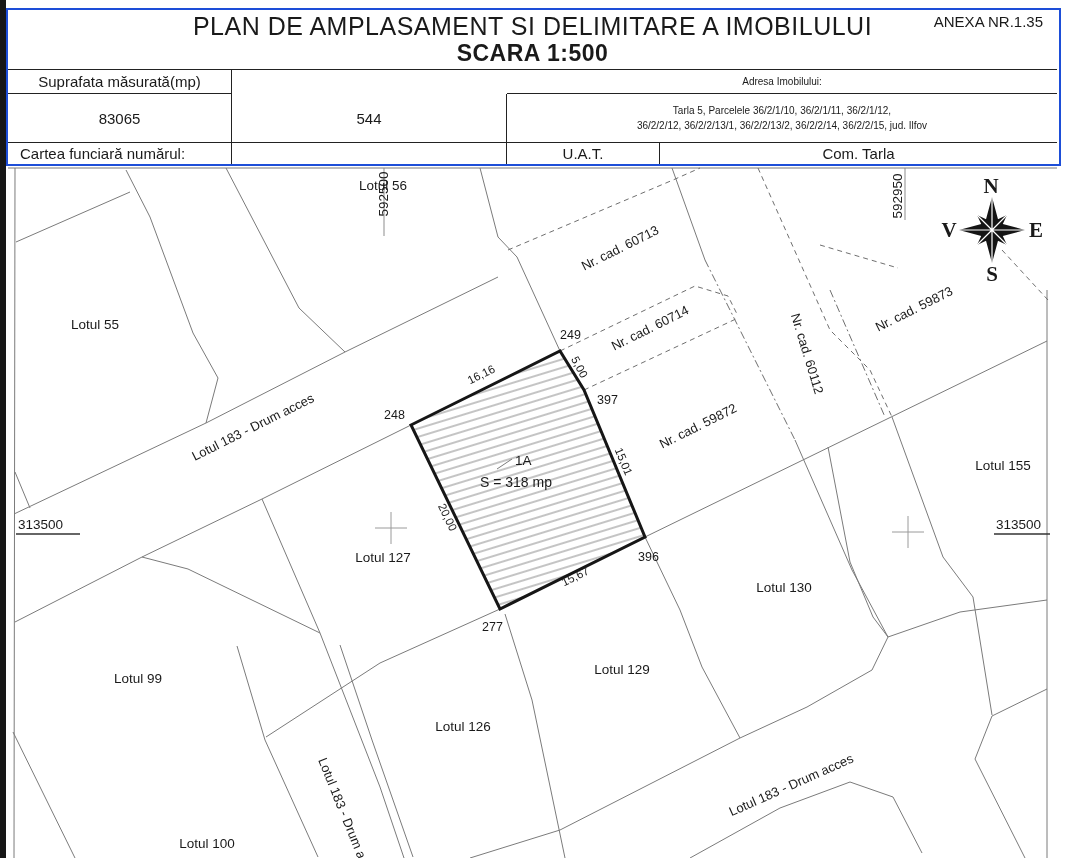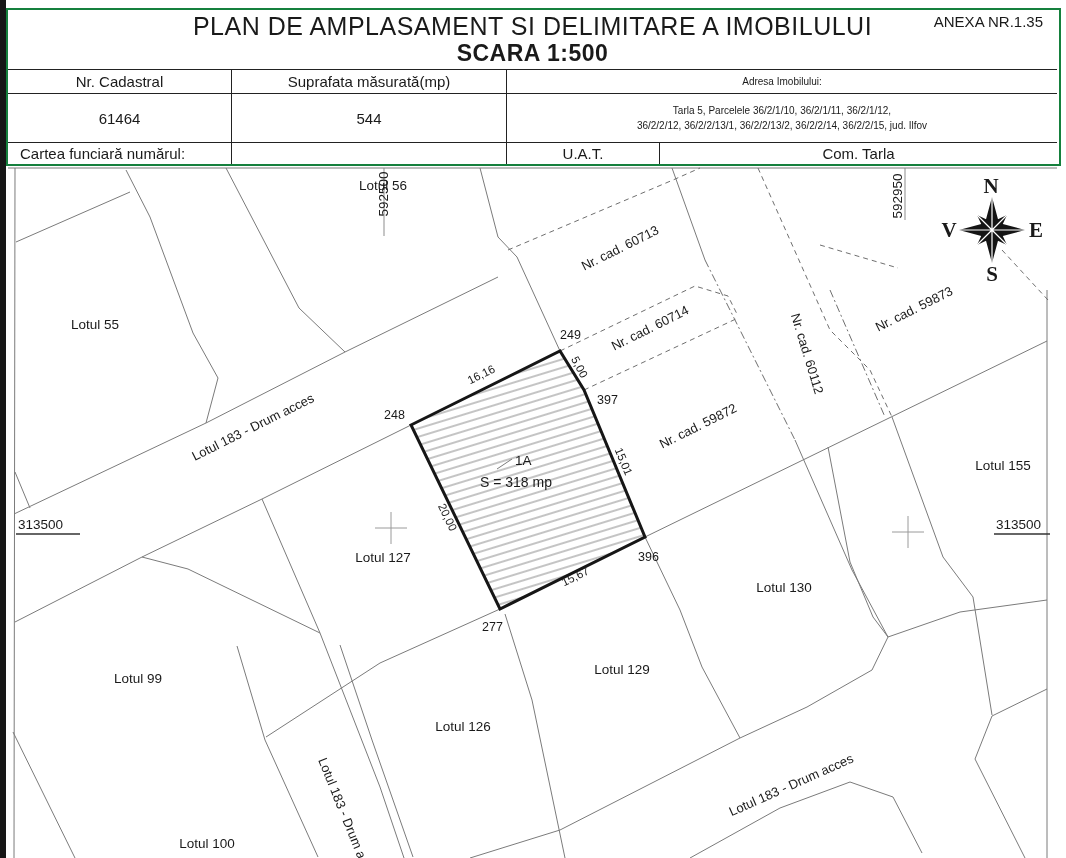--- a/index.html
+++ b/index.html
@@ -1,21 +1,21 @@
 <!DOCTYPE html>
 <html><head>
 <meta charset="utf-8">
 <style>
   html,body{margin:0;padding:0;background:#fff;width:1066px;height:858px;overflow:hidden;
     font-family:"Liberation Sans", sans-serif;color:#1a1a1a;}
   .page{position:relative;width:1066px;height:858px;background:#fff;}
   .scan-edge{position:absolute;left:0;top:0;width:6px;height:858px;background:#161616;}
   .map-svg{position:absolute;left:0;top:0;width:1066px;height:858px;}
   
-  .hdr{position:absolute;left:6px;top:8px;width:1051px;border:2px solid #15803d;background:#fff;
+  .hdr{position:absolute;left:6px;top:8px;width:1051px;border:2px solid #1d4ed8;background:#fff;
        display:grid;grid-template-columns:224px 275px 153px 397px;grid-template-rows:60px 24px 49px 21px;}
   .cell{border-right:1.5px solid #222;border-bottom:1.5px solid #222;display:flex;align-items:center;justify-content:center;
         font-size:15px;overflow:hidden;white-space:nowrap;}
   .noright{border-right:none;}
   .nobottom{border-bottom:none;}
   .title-cell{grid-column:1/5;position:relative;flex-direction:column;justify-content:center;border-right:none;}
   .title-main{font-size:25px;letter-spacing:.5px;line-height:1.15;}
   .title-sub{font-size:23px;letter-spacing:.5px;font-weight:bold;}
   .anexa{position:absolute;top:3px;right:14px;font-size:15px;margin-left:36px;}
   .addr-cell{grid-column:3/5;flex-direction:column;font-size:10px;line-height:1.5;}
@@ -161,25 +161,24 @@
     <text class="area" x="516" y="487">S = 318 mp</text>
   </svg>
 
   <div class="hdr">
     <div class="cell title-cell">
       <div class="title-main">PLAN DE AMPLASAMENT SI DELIMITARE A IMOBILULUI</div>
       <div class="title-sub">SCARA 1:500</div>
       <div class="anexa">ANEXA NR.1.35</div>
     </div>
 
-    <div class="cell">Nr. Cadastral</div>
     <div class="cell">Suprafata măsurată(mp)</div>
     <div class="cell addr-cell noright">Adresa Imobilului:</div>
 
-    <div class="cell">61464</div>
+    <div class="cell">83065</div>
     <div class="cell">544</div>
     <div class="cell addr-cell noright">
       <div>Tarla 5, Parcelele 36/2/1/10, 36/2/1/11, 36/2/1/12,</div>
       <div>36/2/2/12, 36/2/2/13/1, 36/2/2/13/2, 36/2/2/14, 36/2/2/15, jud. Ilfov</div>
     </div>
 
     <div class="cell left-al nobottom">Cartea funciară numărul:</div>
     <div class="cell nobottom"></div>
     <div class="cell nobottom">U.A.T.</div>
     <div class="cell nobottom noright">Com. Tarla</div>

